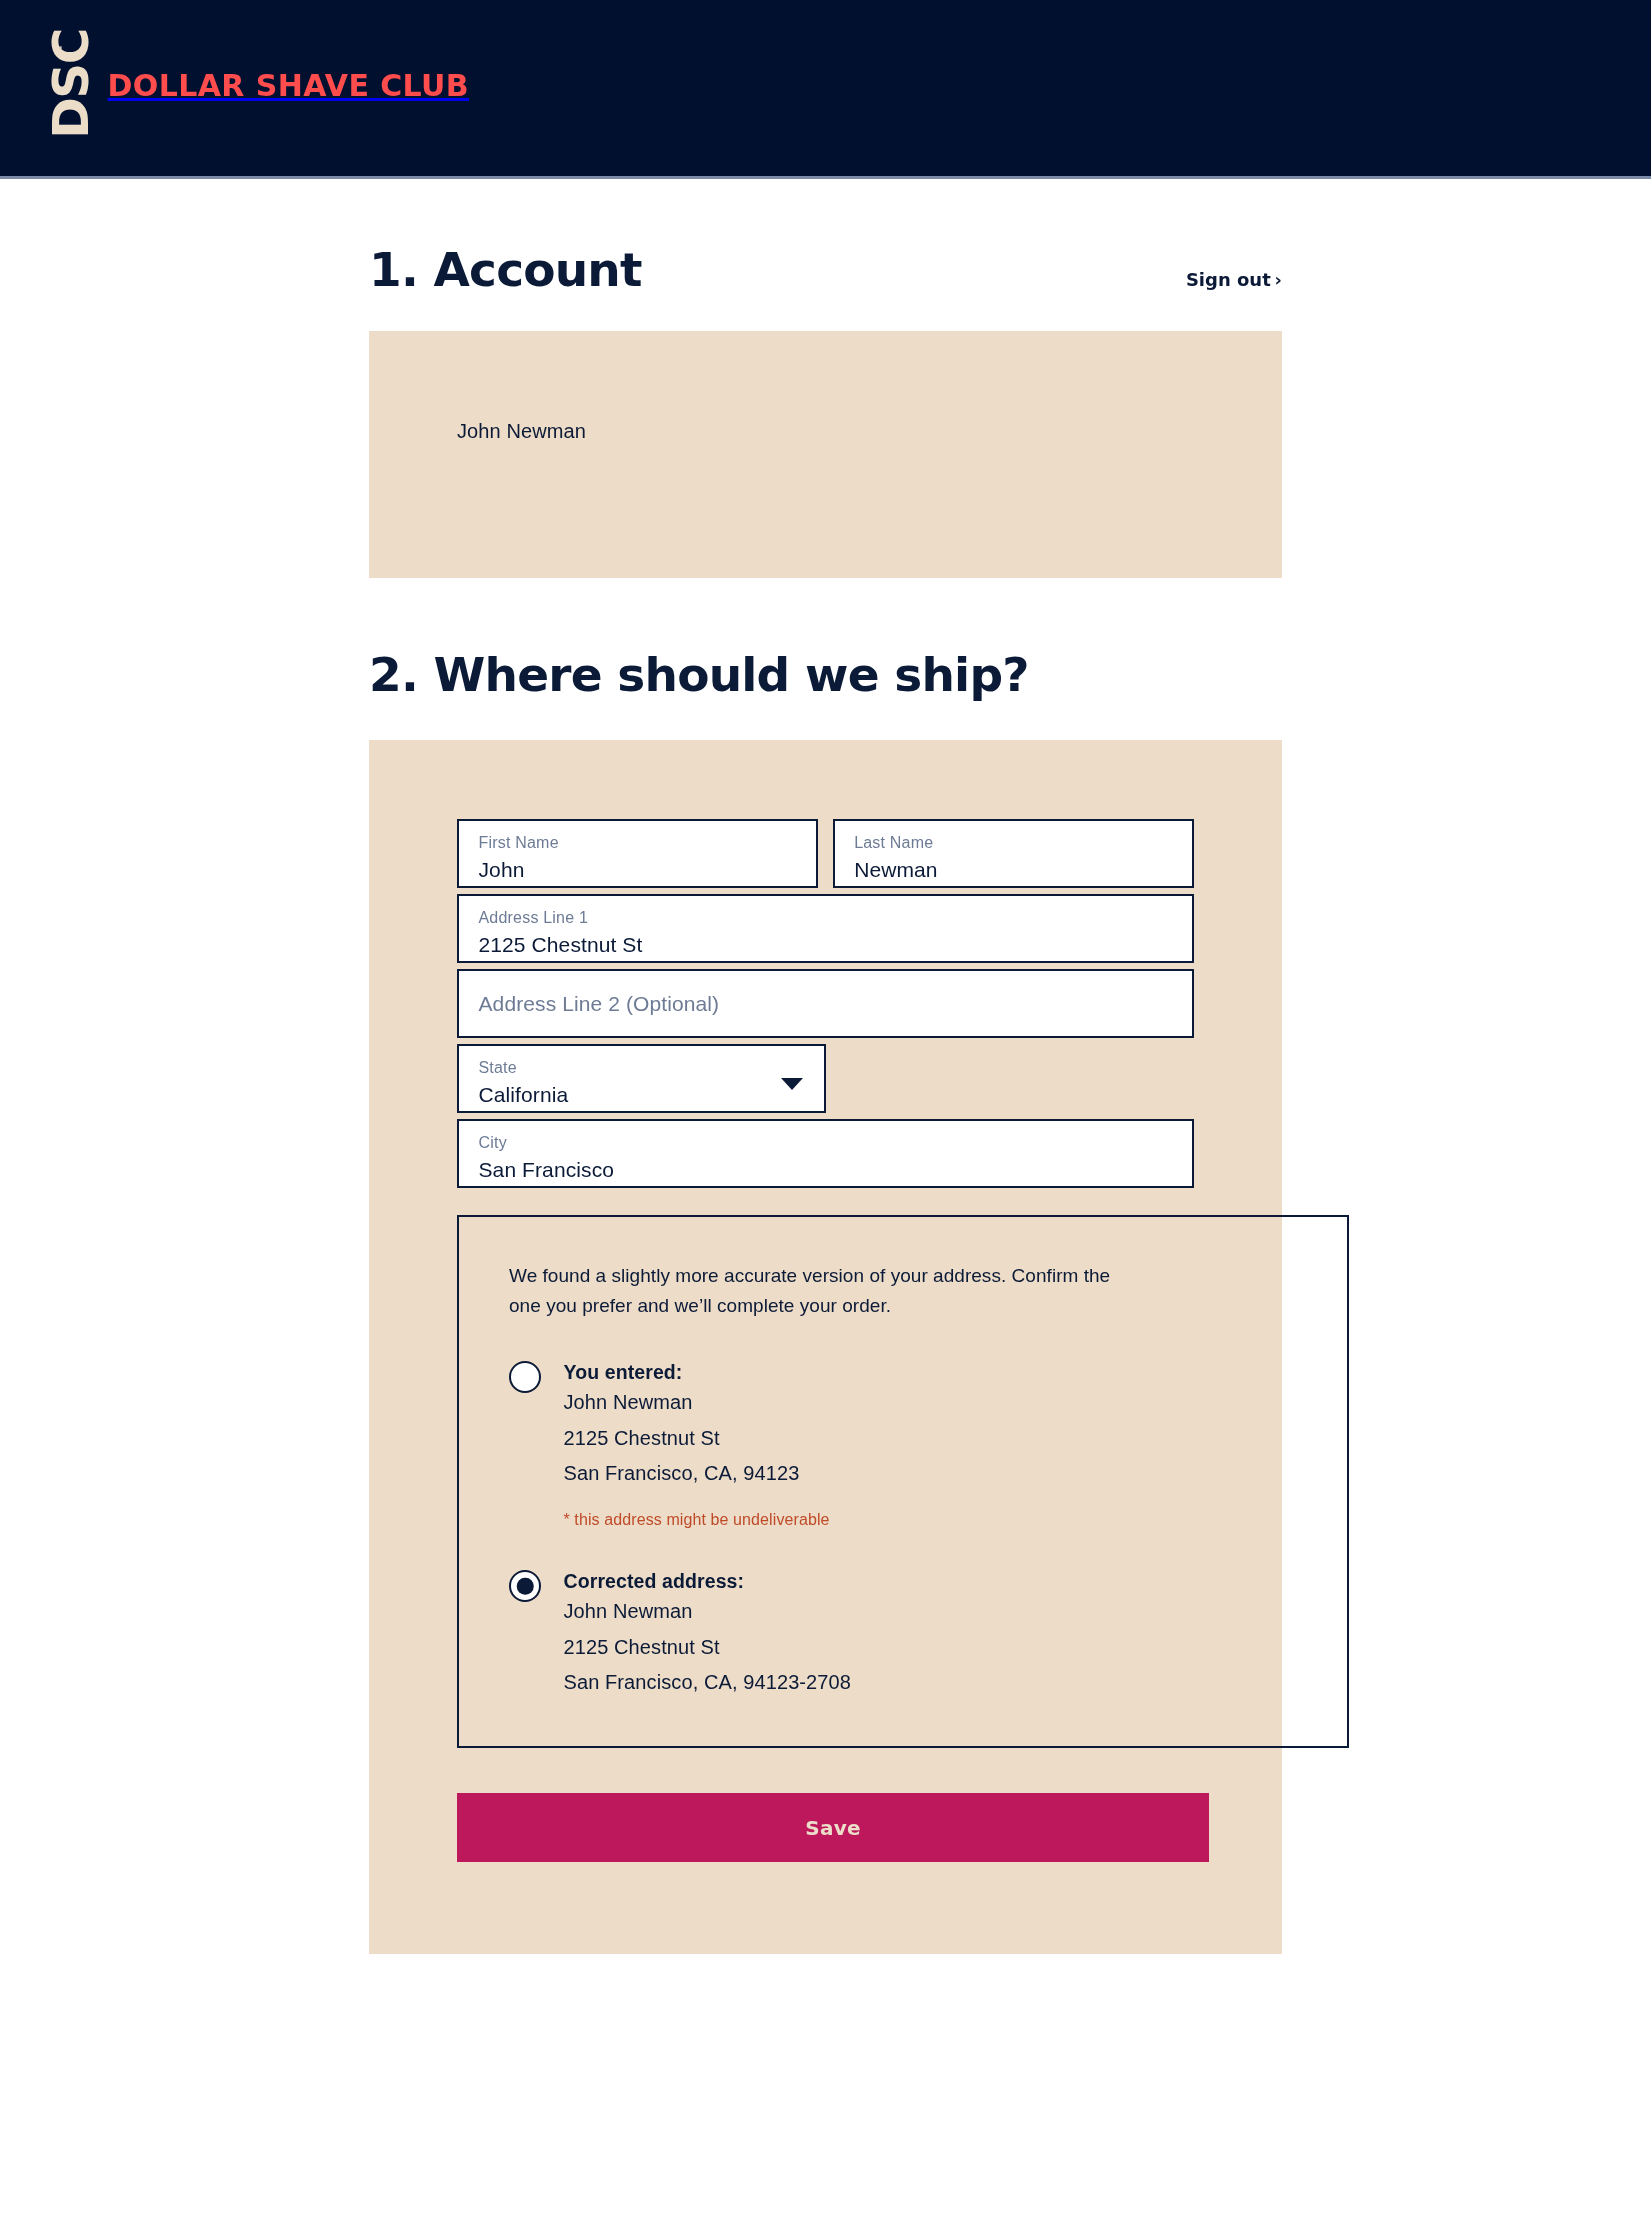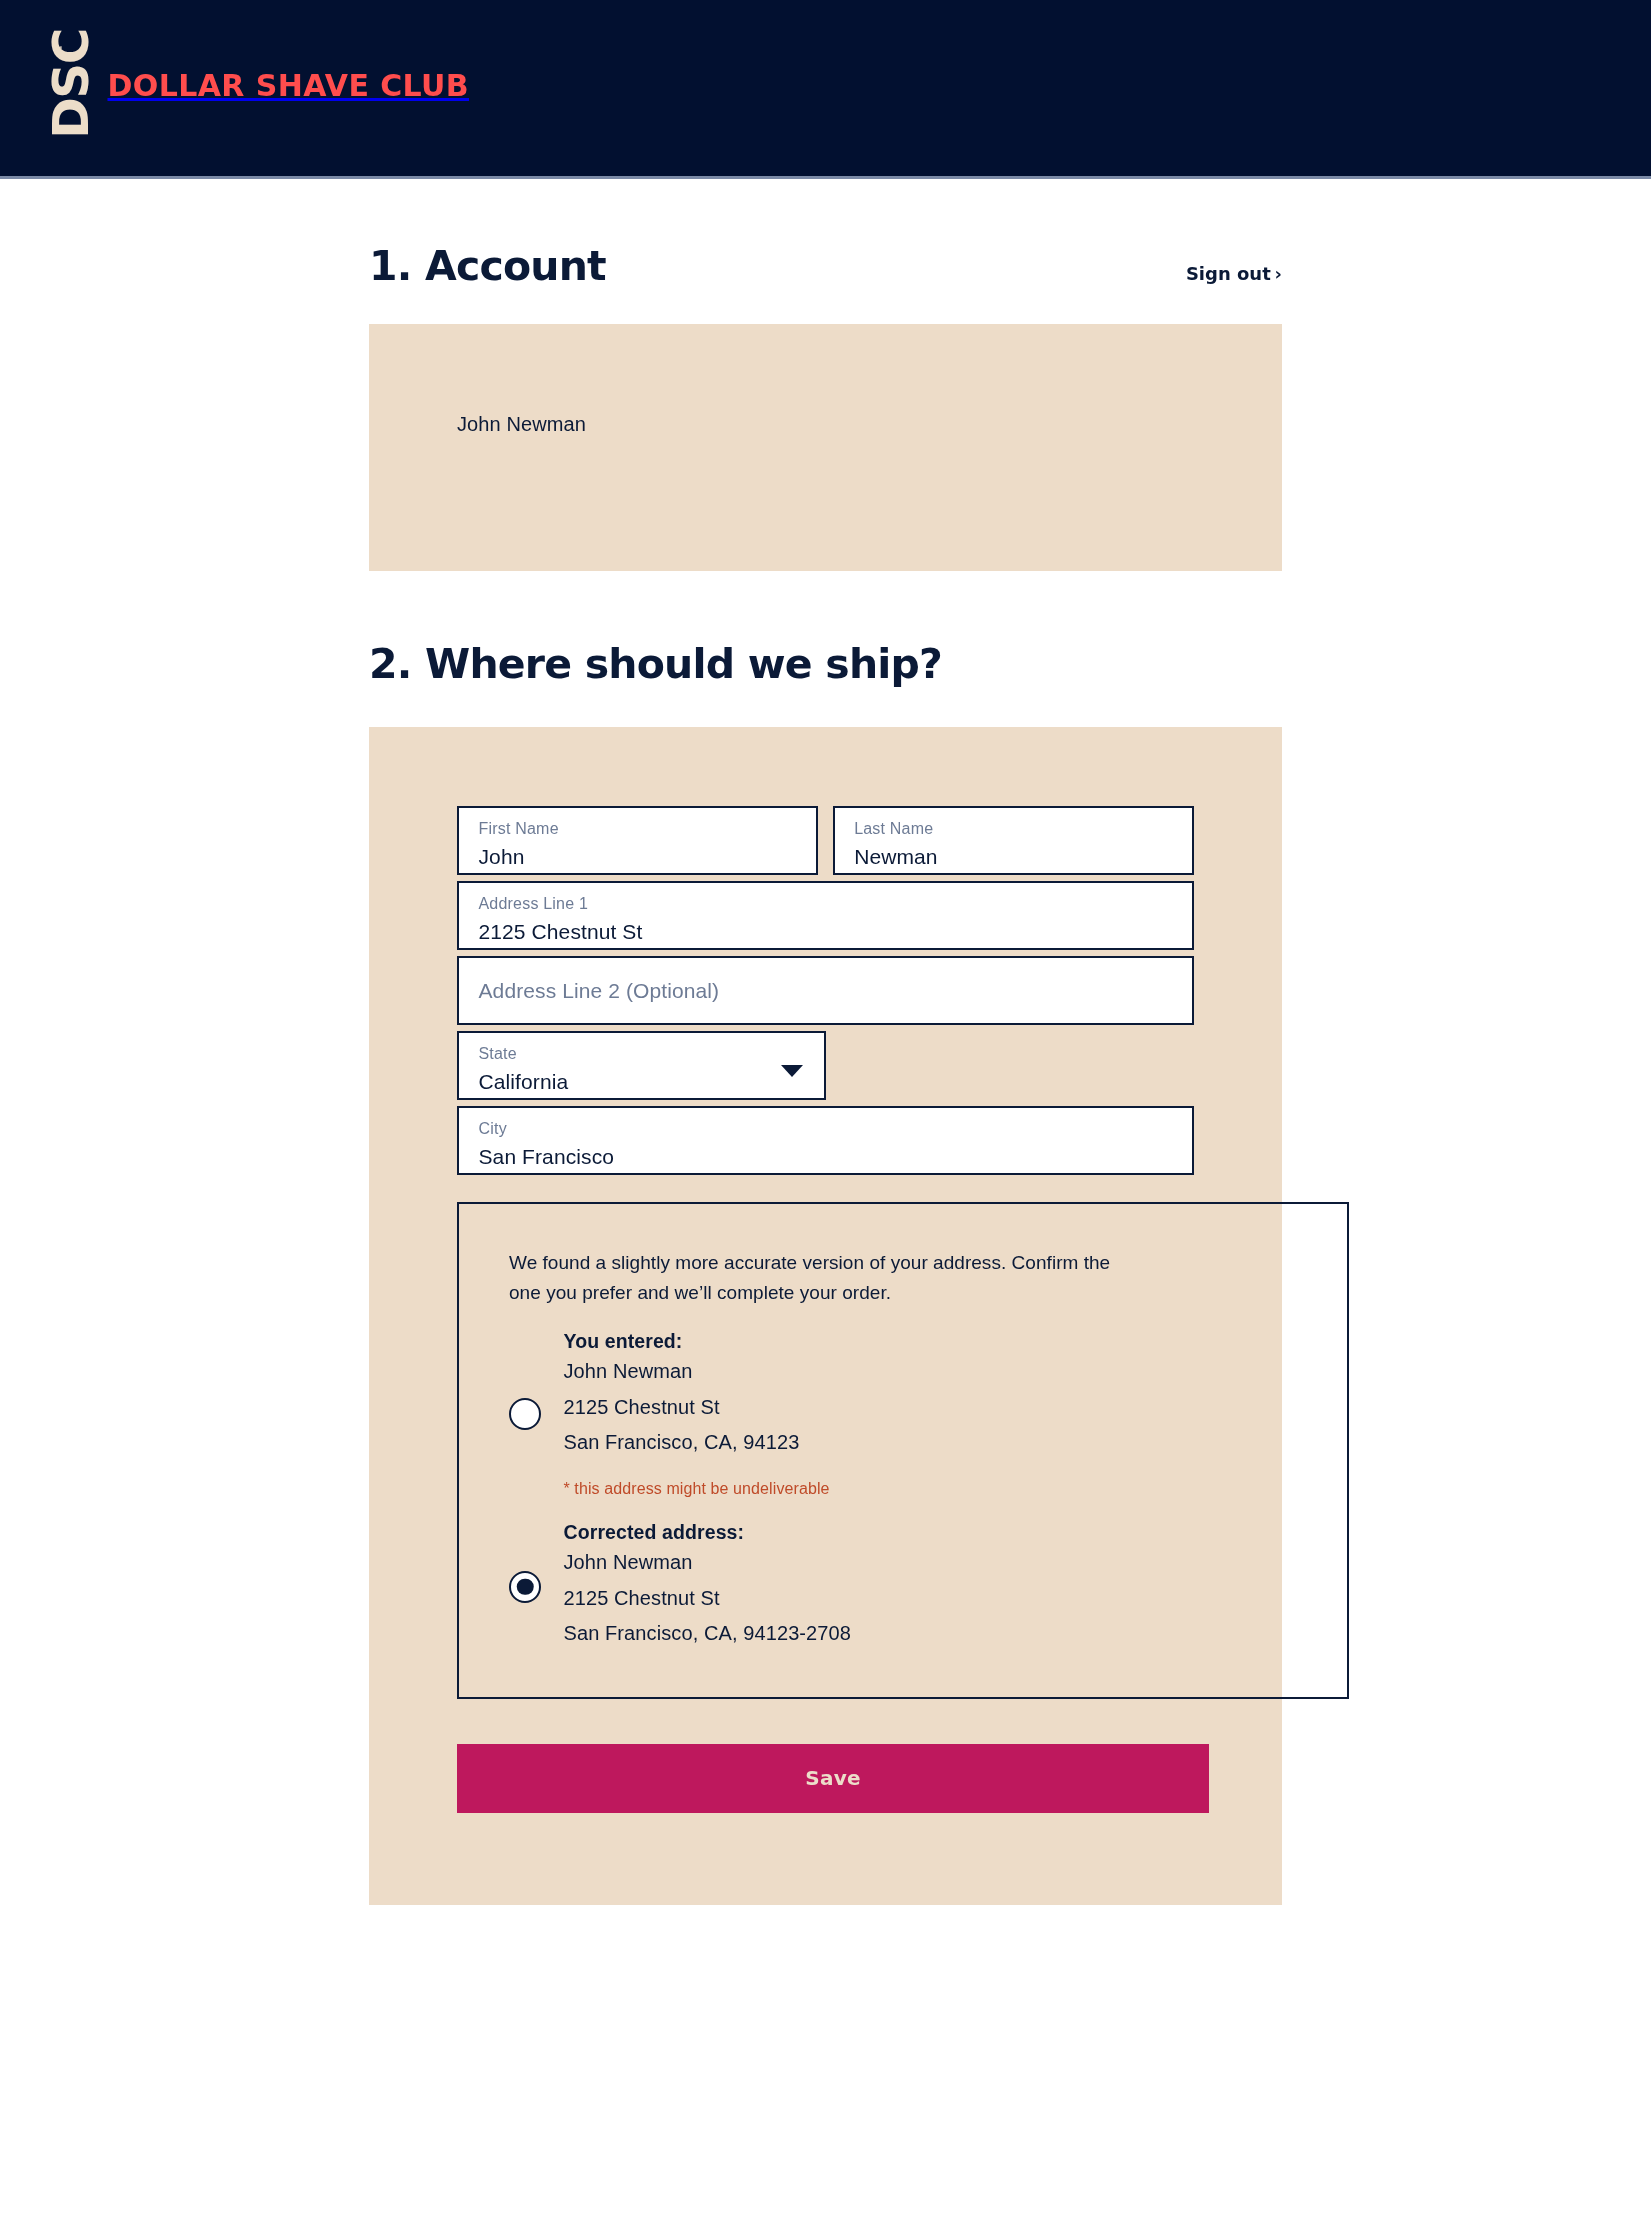--- a/index.html
+++ b/index.html
@@ -79,21 +79,21 @@
   .section-head {
     display: flex;
     align-items: baseline;
     justify-content: space-between;
     width: 913px;
   }
   .section-title {
     color: #0b1a37;
     font-family: "DejaVu Sans", sans-serif;
     font-weight: 700;
-    font-size: 41px;
+    font-size: 47px;
     letter-spacing: -0.8px;
     line-height: 1.1;
   }
   .signout-link {
     color: #0b1a37;
     font-family: "DejaVu Sans", sans-serif;
     font-weight: 700;
     font-size: 18px;
     text-decoration: none;
     white-space: nowrap;
@@ -185,22 +185,22 @@
   }
   .verify-intro {
     color: #0b1a37;
     font-size: 19px;
     line-height: 1.55;
     max-width: 638px;
     letter-spacing: 0.04px;
   }
   .radio-option {
     display: flex;
-    align-items: center;
-    margin-top: 20px;
+    align-items: flex-start;
+    margin-top: 38px;
     cursor: pointer;
   }
   .radio-dot {
     flex: 0 0 auto;
     width: 32px;
     height: 32px;
     border: 2.3px solid #0b1a37;
     border-radius: 50%;
     background: #ffffff;
     margin-right: 22.5px;

